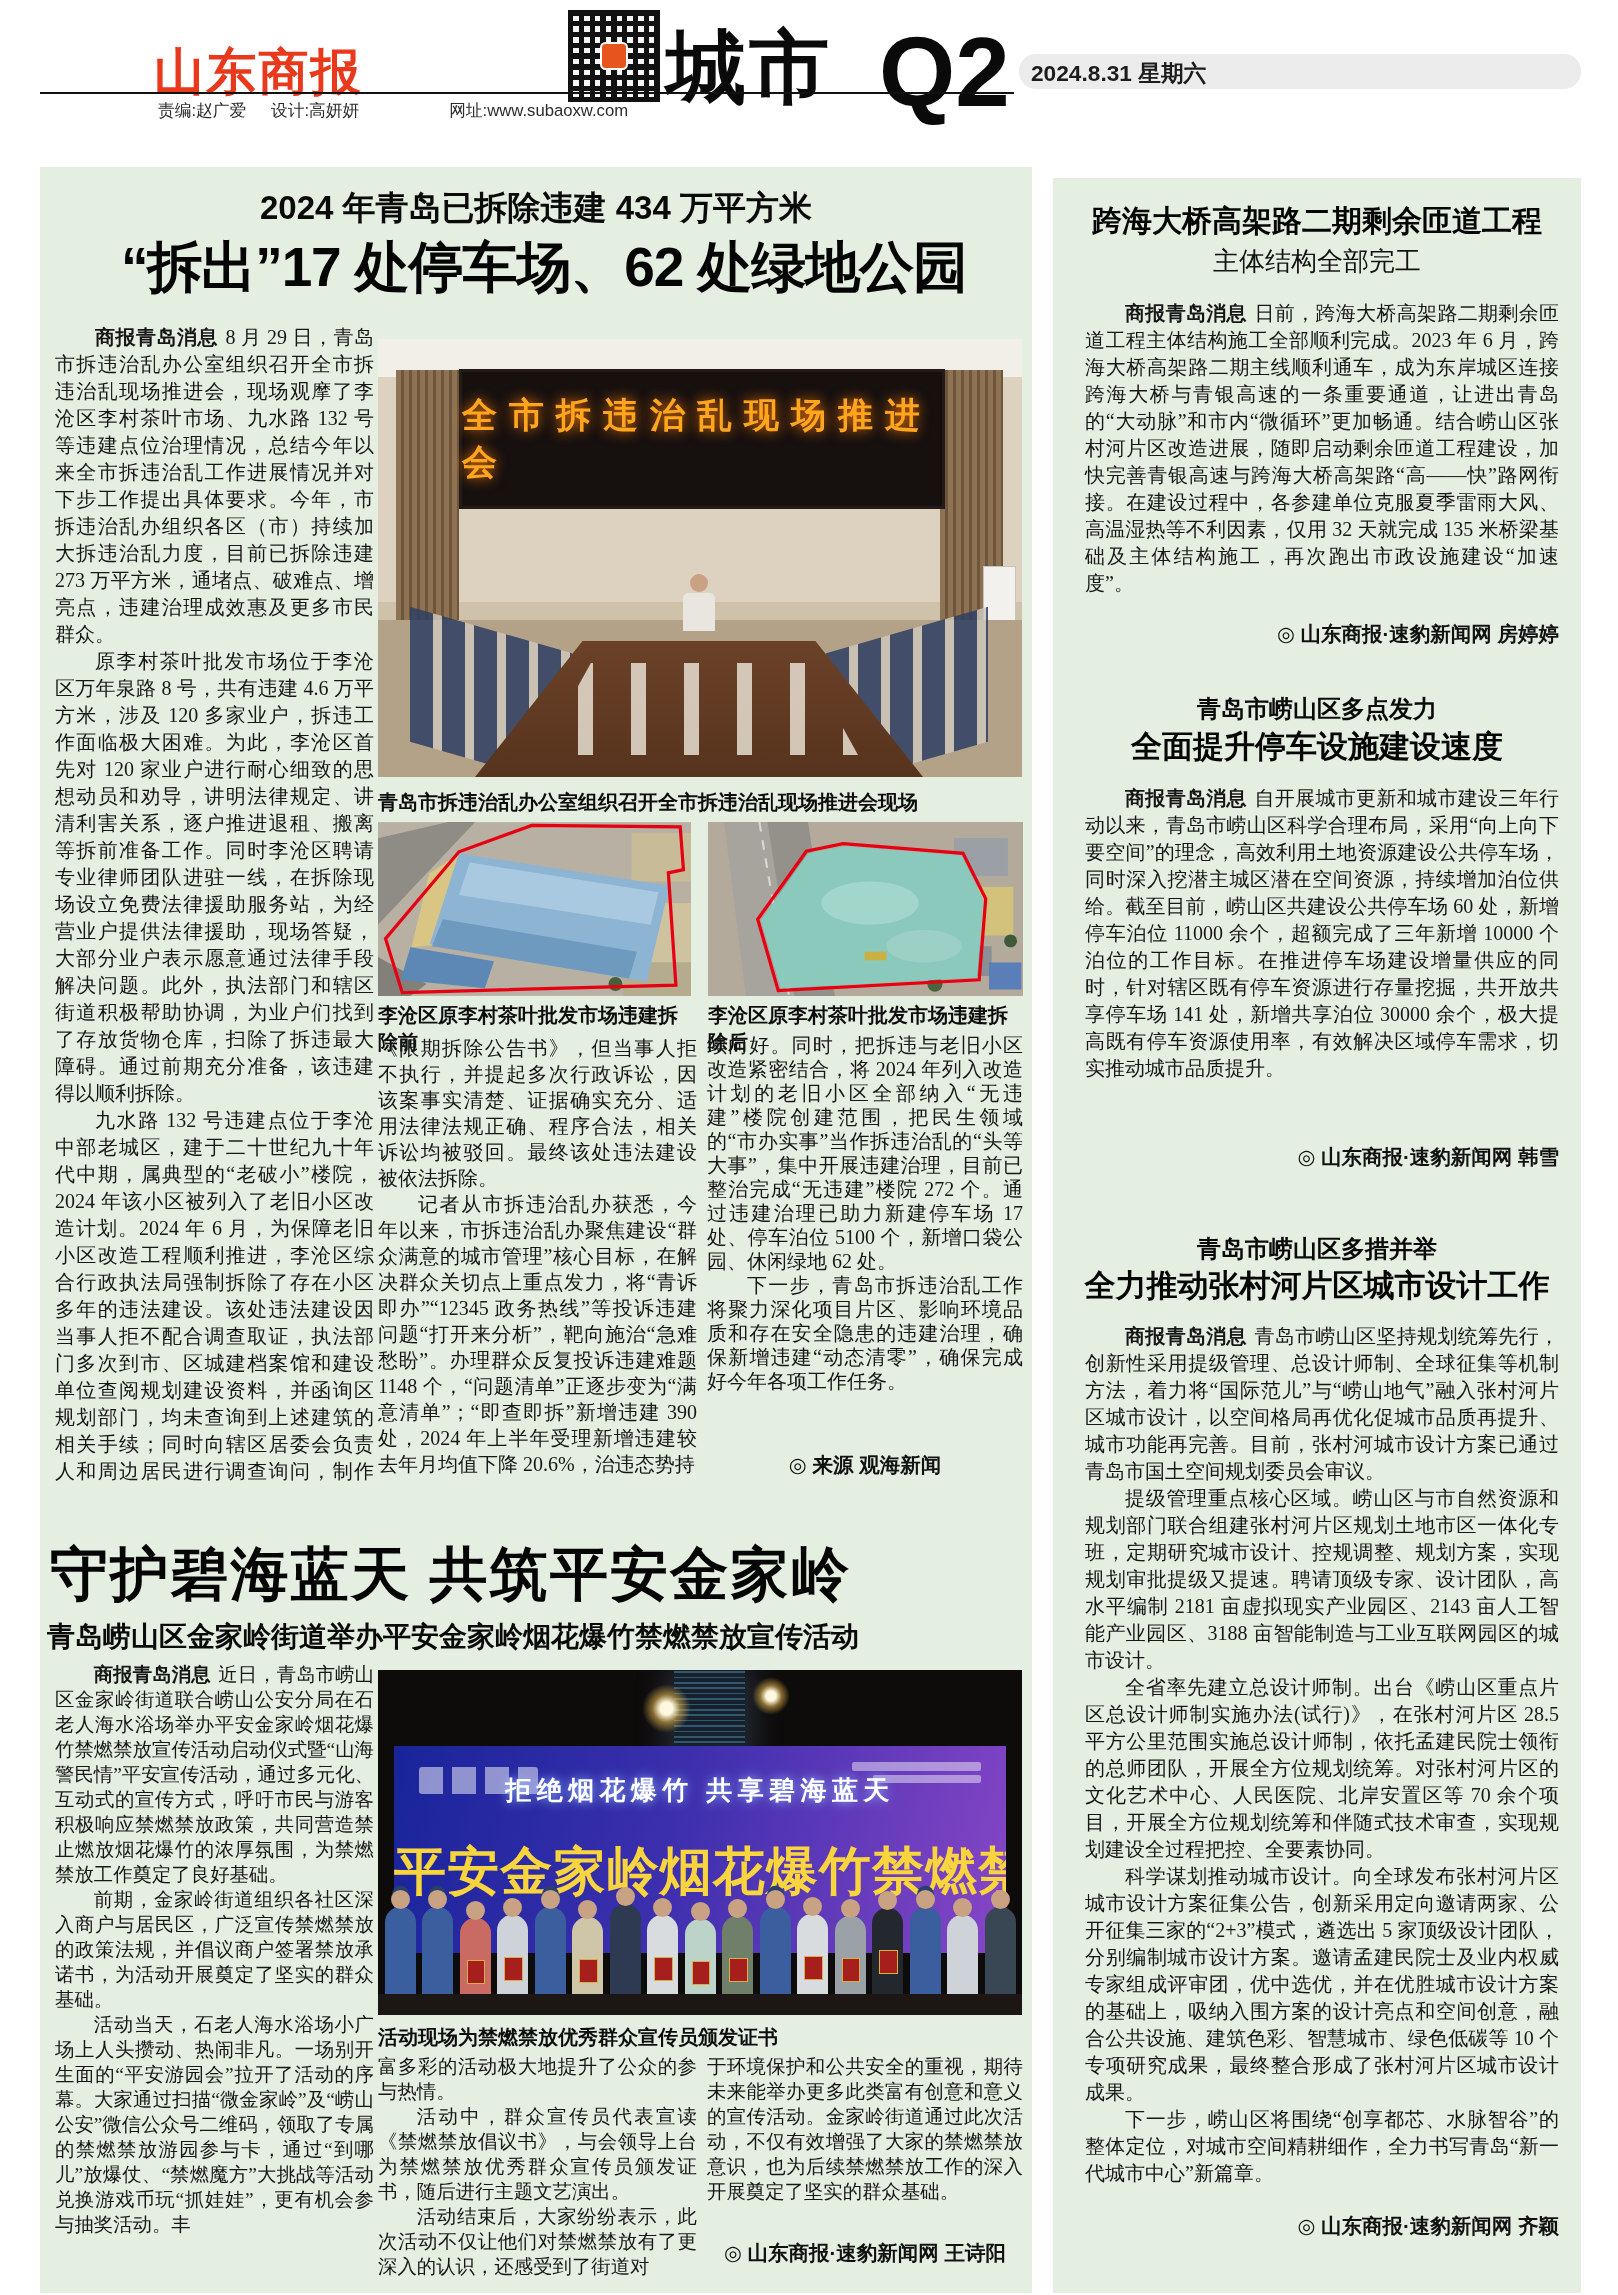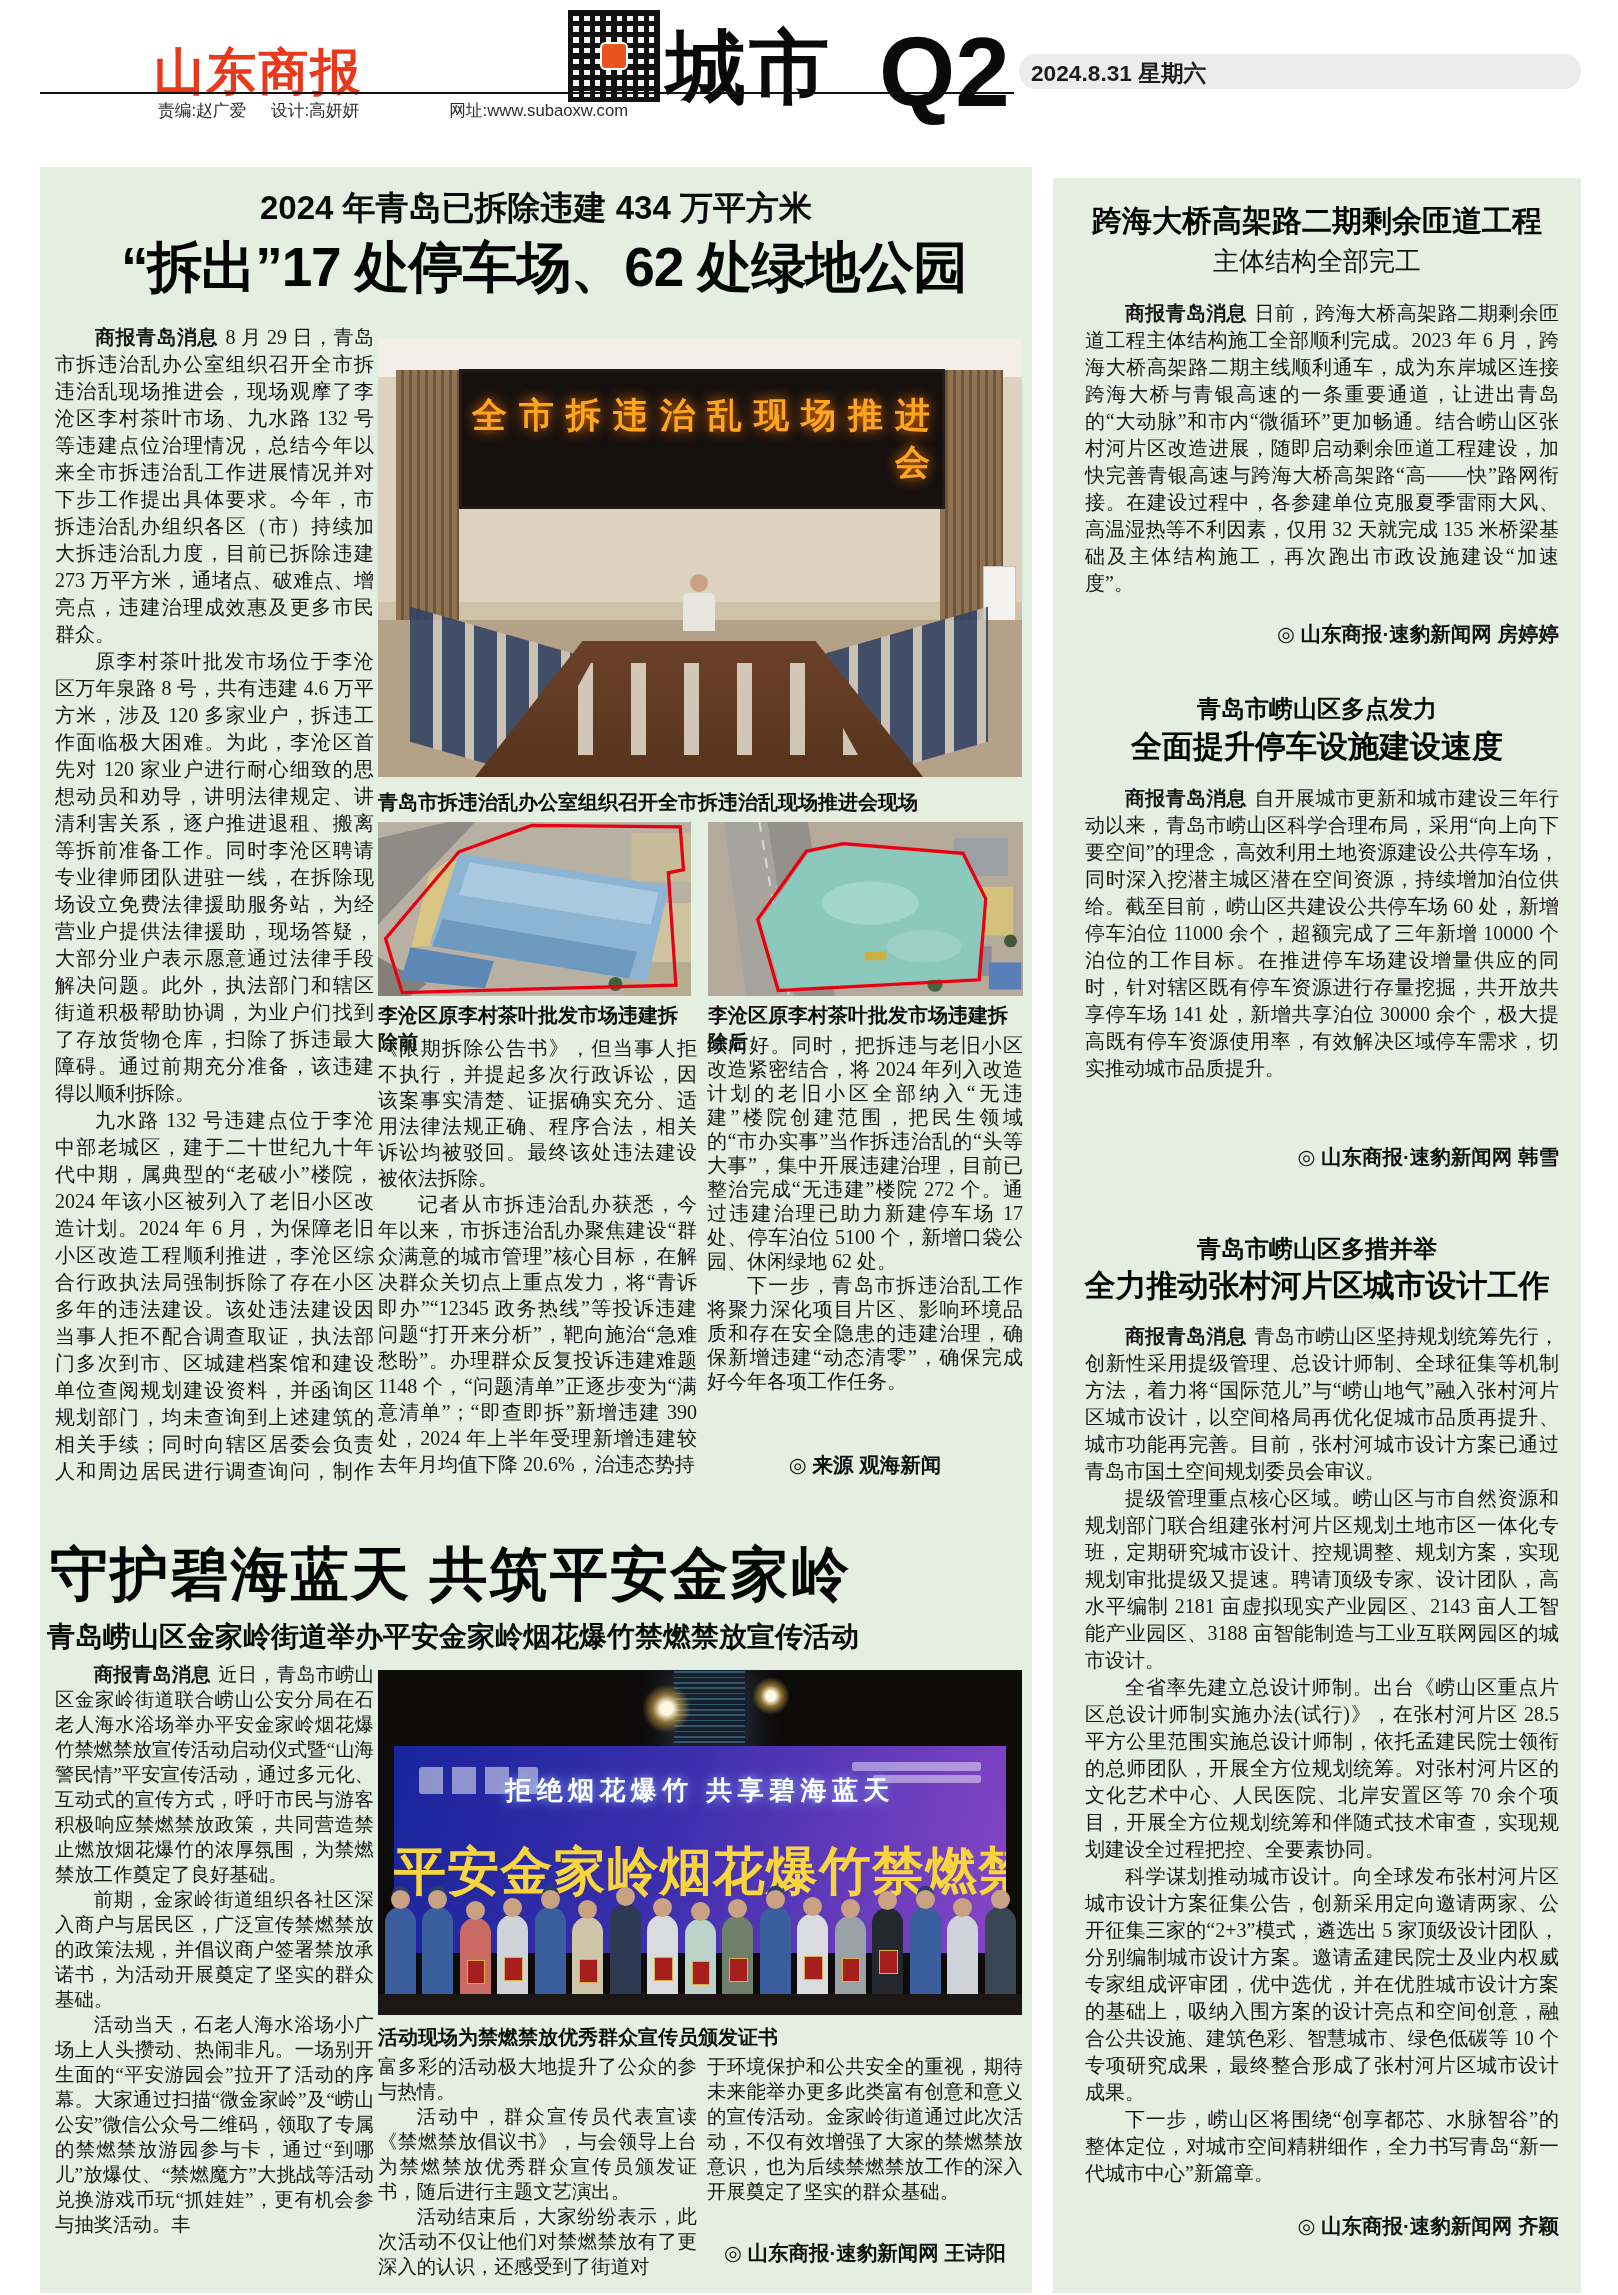--- a/index.html
+++ b/index.html
@@ -37,21 +37,21 @@
   .kicker{position:absolute;left:40px;top:186px;width:992px;text-align:center;font-size:33px;font-weight:700;color:#0a0a0a;}
   .headline{position:absolute;left:48px;top:231px;width:992px;text-align:center;font-size:55px;font-weight:900;color:#050505;letter-spacing:-1.1px;}
   .m-col1{position:absolute;left:55px;top:324px;width:319px;height:1164px;overflow:hidden;}
   .m-colA{position:absolute;left:378px;top:1035px;width:319px;height:456px;overflow:hidden;line-height:26px;}
   .m-colB{position:absolute;left:707px;top:1033px;width:316px;height:456px;overflow:hidden;line-height:24px;}
   .m-source{left:707px;top:1451px;width:316px;text-align:center;}
 
   
   .photo-meeting{position:absolute;left:378px;top:339px;width:644px;height:438px;overflow:hidden;background:linear-gradient(#f2efe9 0 38px,#ddd2c0 38px 60%,#cfc2ab 60%);}
   .mt-screen{position:absolute;left:81px;top:30px;width:480px;height:134px;background:#16100f;border:3.2px solid #241b18;display:flex;align-items:center;justify-content:center;}
-  .mt-screen span{color:#ffa51e;font-size:35px;font-weight:700;letter-spacing:12px;text-shadow:0 0 13px #ff7b00;text-align:right;}
+  .mt-screen span{color:#ffa51e;font-size:35px;font-weight:700;letter-spacing:12px;text-shadow:0 0 13px #ff7b00;}
   .mt-pillar{position:absolute;top:31px;width:63px;height:254px;background:repeating-linear-gradient(90deg,#8d7354 0 4.9px,#6f563a 4.9px 8px);}
   .mt-pillar.left{left:18.3px;} .mt-pillar.right{left:562px;}
   .mt-ac{position:absolute;left:605px;top:227px;width:31px;height:81px;background:#f2f1ee;border:1.1px solid #c9c4ba;}
   .mt-floor{position:absolute;left:0;top:281px;width:100%;height:158px;background:#b4a288;}
   .mt-table{position:absolute;left:97px;top:302px;width:448px;height:136px;background:linear-gradient(#6b4228,#57331d);clip-path:polygon(24% 0,76% 0,100% 100%,0 100%);}
   .mt-papers{position:absolute;left:162px;top:324px;width:318px;height:92px;background:repeating-linear-gradient(90deg,transparent 0 38px,#efe9dc 38px 53px);opacity:.8;clip-path:polygon(16% 0,84% 0,100% 100%,0 100%);}
   .mt-row{position:absolute;top:291px;width:162px;height:135px;background:repeating-linear-gradient(90deg,#2e3f63 0 22.7px,#cdc6ba 22.7px 32px);opacity:.85;}
   .mt-row.l{left:32px;transform:skewY(16deg);}
   .mt-row.r{left:448px;transform:skewY(-16deg);}
   .mt-chair{position:absolute;left:305px;top:254px;width:32px;height:38px;background:#e9e6df;border-radius:5.4px 5.4px 0 0;}

